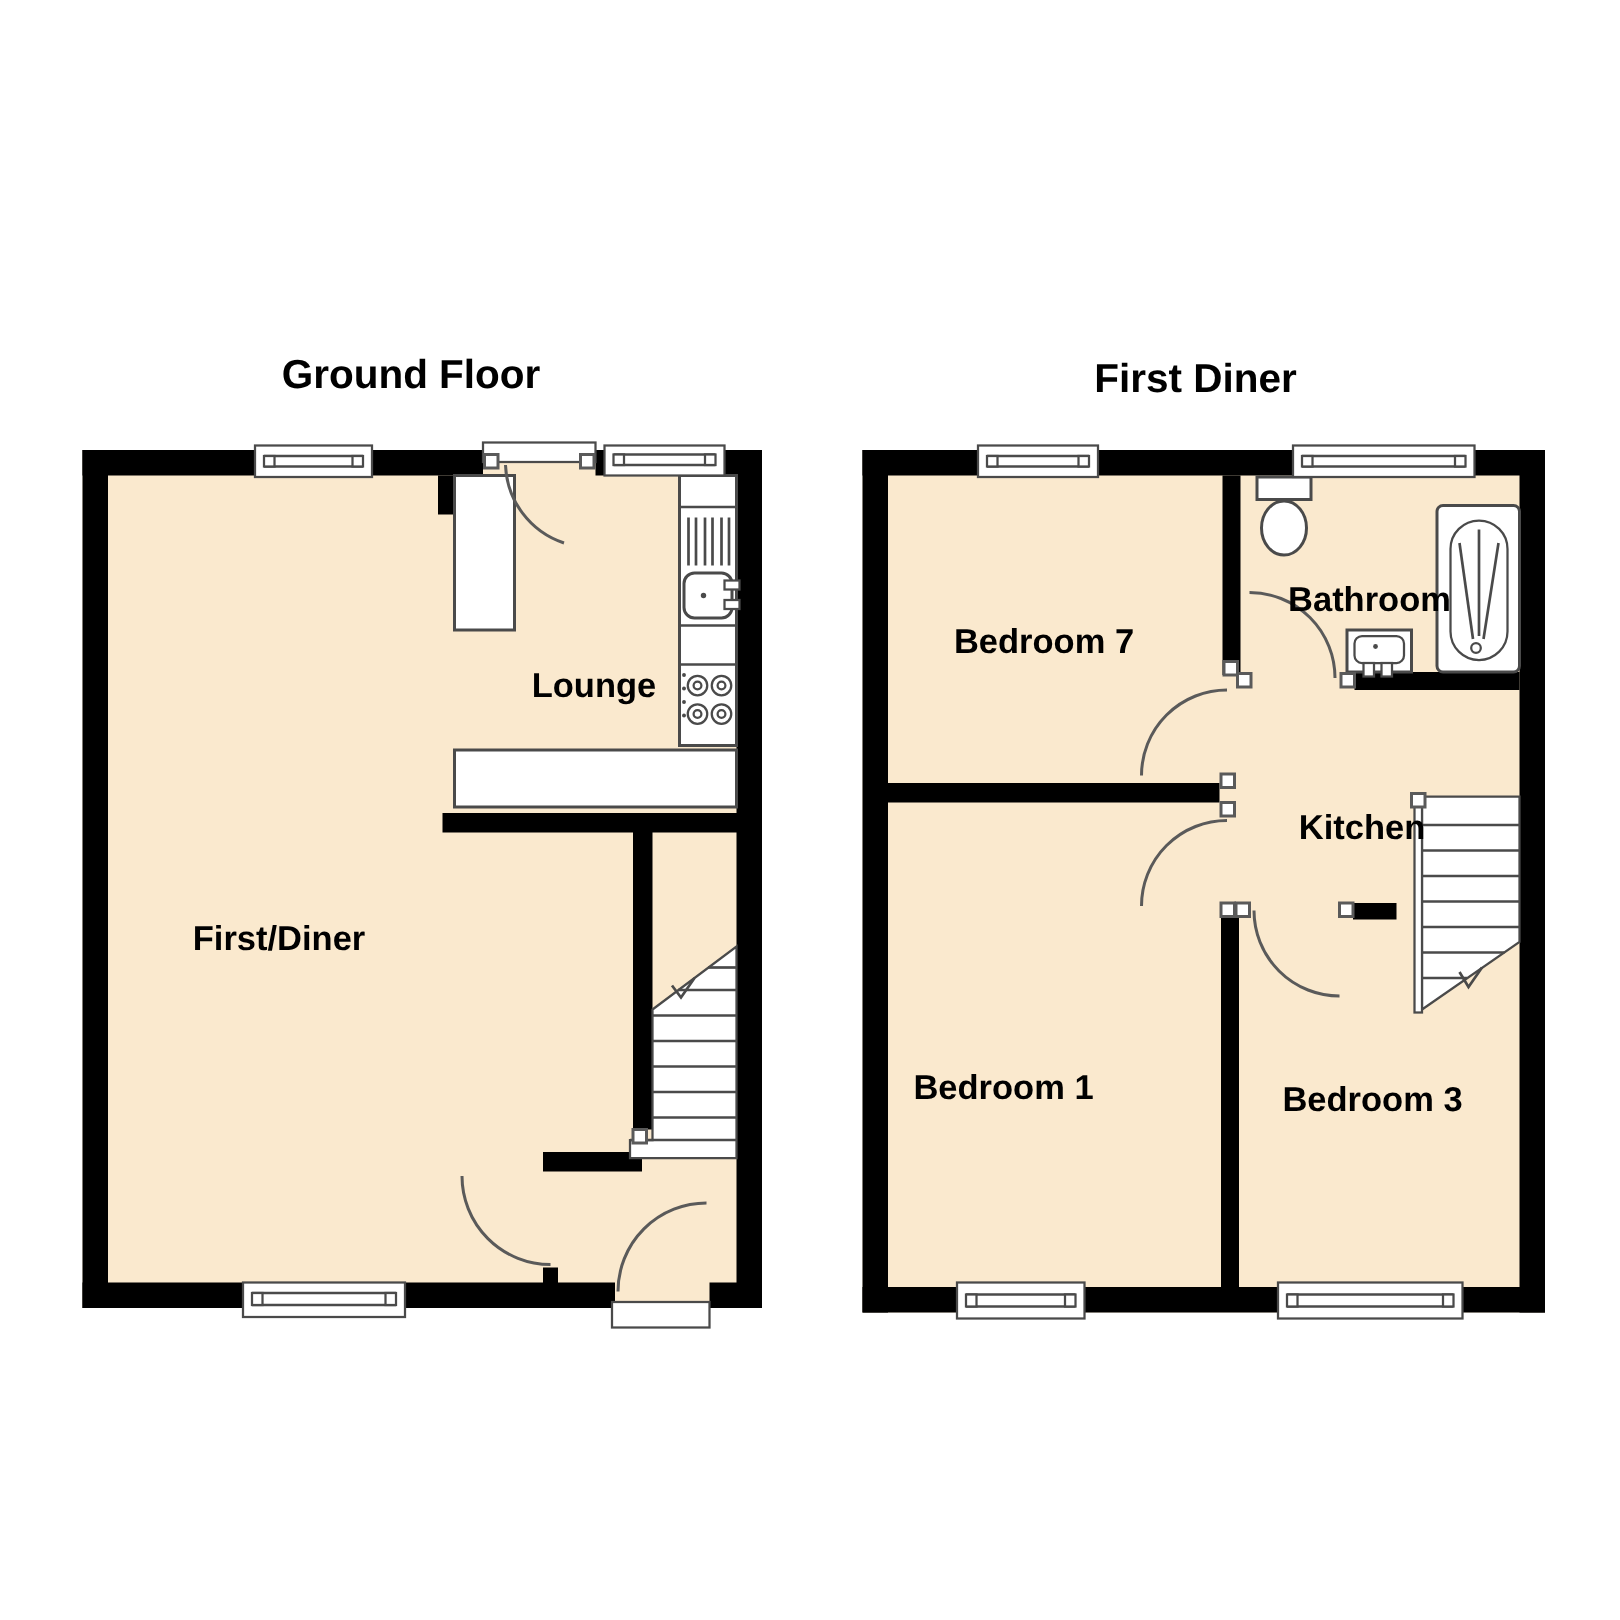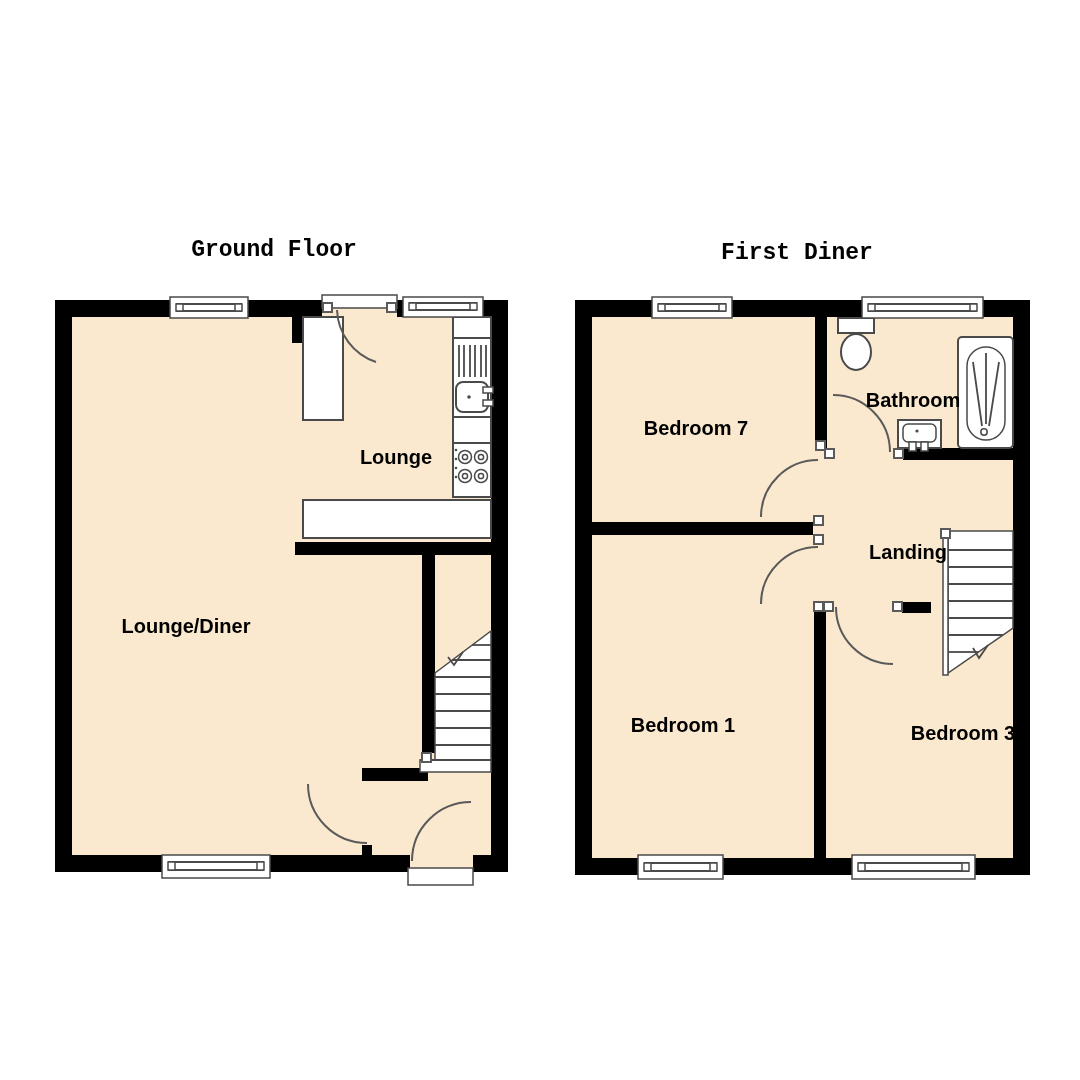--- a/index.html
+++ b/index.html
@@ -17,23 +17,23 @@
   .plan-svg{position:absolute;left:0;top:0;}
   .floor{fill:var(--floor-fill);}
   .wall{fill:var(--wall);}
   .fix{fill:#ffffff;stroke:var(--line);stroke-width:2;}
   .fix-thin{fill:#ffffff;stroke:var(--line);stroke-width:1.5;}
   .ln{stroke:var(--line);stroke-width:1.8;fill:none;}
   .arc{stroke:#5a5a5a;stroke-width:2;fill:none;}
   .cap{fill:#ffffff;stroke:#5a5a5a;stroke-width:2;}
   .lbl{
     position:absolute;transform:translate(-50%,-50%);
-    color:var(--text);font-weight:bold;font-size:20px;white-space:nowrap;
+    color:var(--text);font-weight:bold;font-size:23px;white-space:nowrap;
   }
-  .title{font-size:23px;font-family:Liberation Mono, monospace;}
+  .title{font-size:27px;}
 </style>
 </head>
 <body>
 
 <div class="canvas">
 
 <svg class="plan-svg" width="1080" height="1080" viewBox="0 0 1080 1080">
 
   <g>
     <rect class="floor" x="55" y="300" width="453" height="572"></rect>
@@ -252,21 +252,21 @@
       <rect class="cap" x="824" y="602" width="9" height="9"></rect>
       <rect class="cap" x="893" y="602" width="9" height="9"></rect>
     </g>
   </g>
 </svg>
 
 <div class="lbl title" style="left:274px;top:250px">Ground Floor</div>
 <div class="lbl title" style="left:797px;top:253px">First Diner</div>
 
 <div class="lbl" style="left:396px;top:457px">Lounge</div>
-<div class="lbl" style="left:186px;top:626px">Lounge/Diner</div>
+<div class="lbl" style="left:186px;top:626px">First/Diner</div>
 
 <div class="lbl" style="left:696px;top:428px">Bedroom 7</div>
 <div class="lbl" style="left:913px;top:400px">Bathroom</div>
-<div class="lbl" style="left:908px;top:552px">Landing</div>
-<div class="lbl" style="left:683px;top:725px">Bedroom 1</div>
-<div class="lbl" style="left:963px;top:733px">Bedroom 3</div>
+<div class="lbl" style="left:908px;top:552px">Kitchen</div>
+<div class="lbl" style="left:669px;top:725px">Bedroom 1</div>
+<div class="lbl" style="left:915px;top:733px">Bedroom 3</div>
 
 </div>
 
 </body></html>

